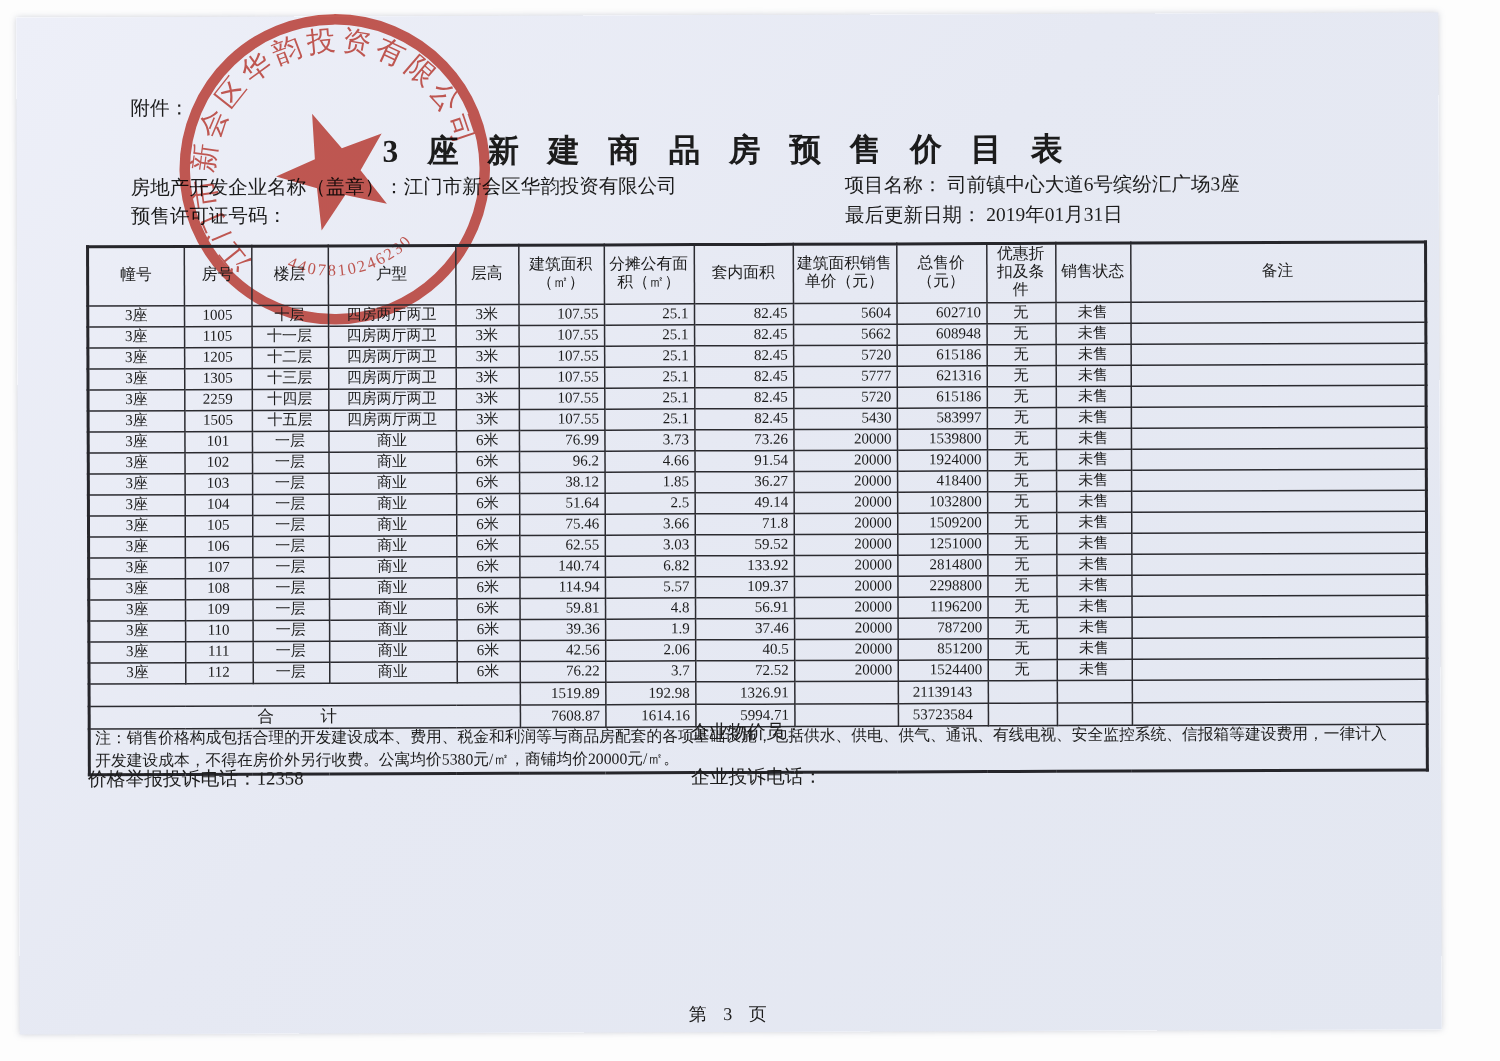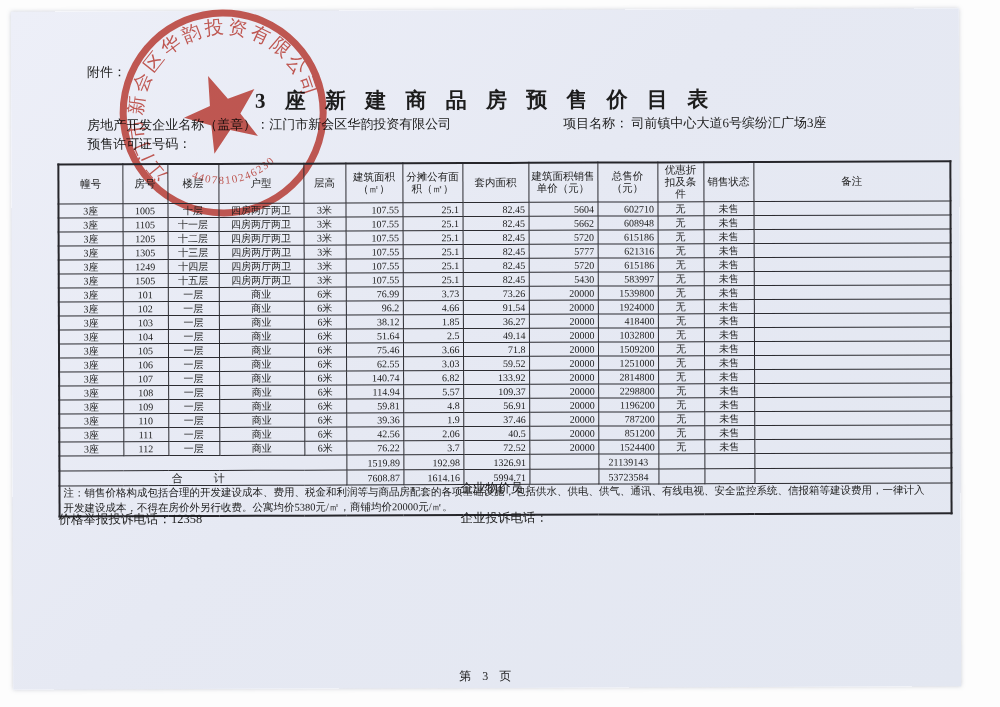--- a/index.html
+++ b/index.html
@@ -63,20 +63,21 @@
 
   <div class="doc-title">3 座 新 建 商 品 房 预 售 价 目 表</div>
 
   <div class="meta-left">
     <div class="meta-row">房地产开发企业名称（盖章）：江门市新会区华韵投资有限公司</div>
     <div class="meta-row">预售许可证号码：</div>
   </div>
 
   <div class="meta-right">
     <div class="meta-row">项目名称： 司前镇中心大道6号缤纷汇广场3座</div>
+    <div class="meta-row">最后更新日期： 2019年01月31日</div>
   </div>
 
   <svg class="stamp" viewBox="0 0 224 224">
     <g id="stamp-group">
       <circle cx="112" cy="112" r="100" fill="none" stroke="#c5392e" stroke-width="7"></circle>
       <polygon points="112,72 121.7,100.7 150,101.6 127.7,119.1 135.5,146.4 112,130.5 88.5,146.4 96.3,119.1 74,101.6 102.3,100.7" fill="#c5392e"></polygon>
       <path id="sealArcTop" d="M 38 150 A 82 82 0 1 1 186 150" fill="none"></path>
       <text font-size="19" fill="#c5392e" letter-spacing="3" font-family="Liberation Serif, serif">
         <textPath href="#sealArcTop" startOffset="2" id="seal-company-textpath">江门市新会区华韵投资有限公司</textPath>
       </text>
@@ -176,21 +177,21 @@
           <td class="r">25.1</td>
           <td class="r">82.45</td>
           <td class="r">5777</td>
           <td class="r">621316</td>
           <td class="c">无</td>
           <td class="c">未售</td>
           <td class="l"></td>
         </tr>
         <tr>
           <td class="c">3座</td>
-          <td class="l">1249</td>
+          <td class="l">2259</td>
           <td class="c">十四层</td>
           <td class="c">四房两厅两卫</td>
           <td class="c">3米</td>
           <td class="r">107.55</td>
           <td class="r">25.1</td>
           <td class="r">82.45</td>
           <td class="r">5720</td>
           <td class="r">615186</td>
           <td class="c">无</td>
           <td class="c">未售</td>

